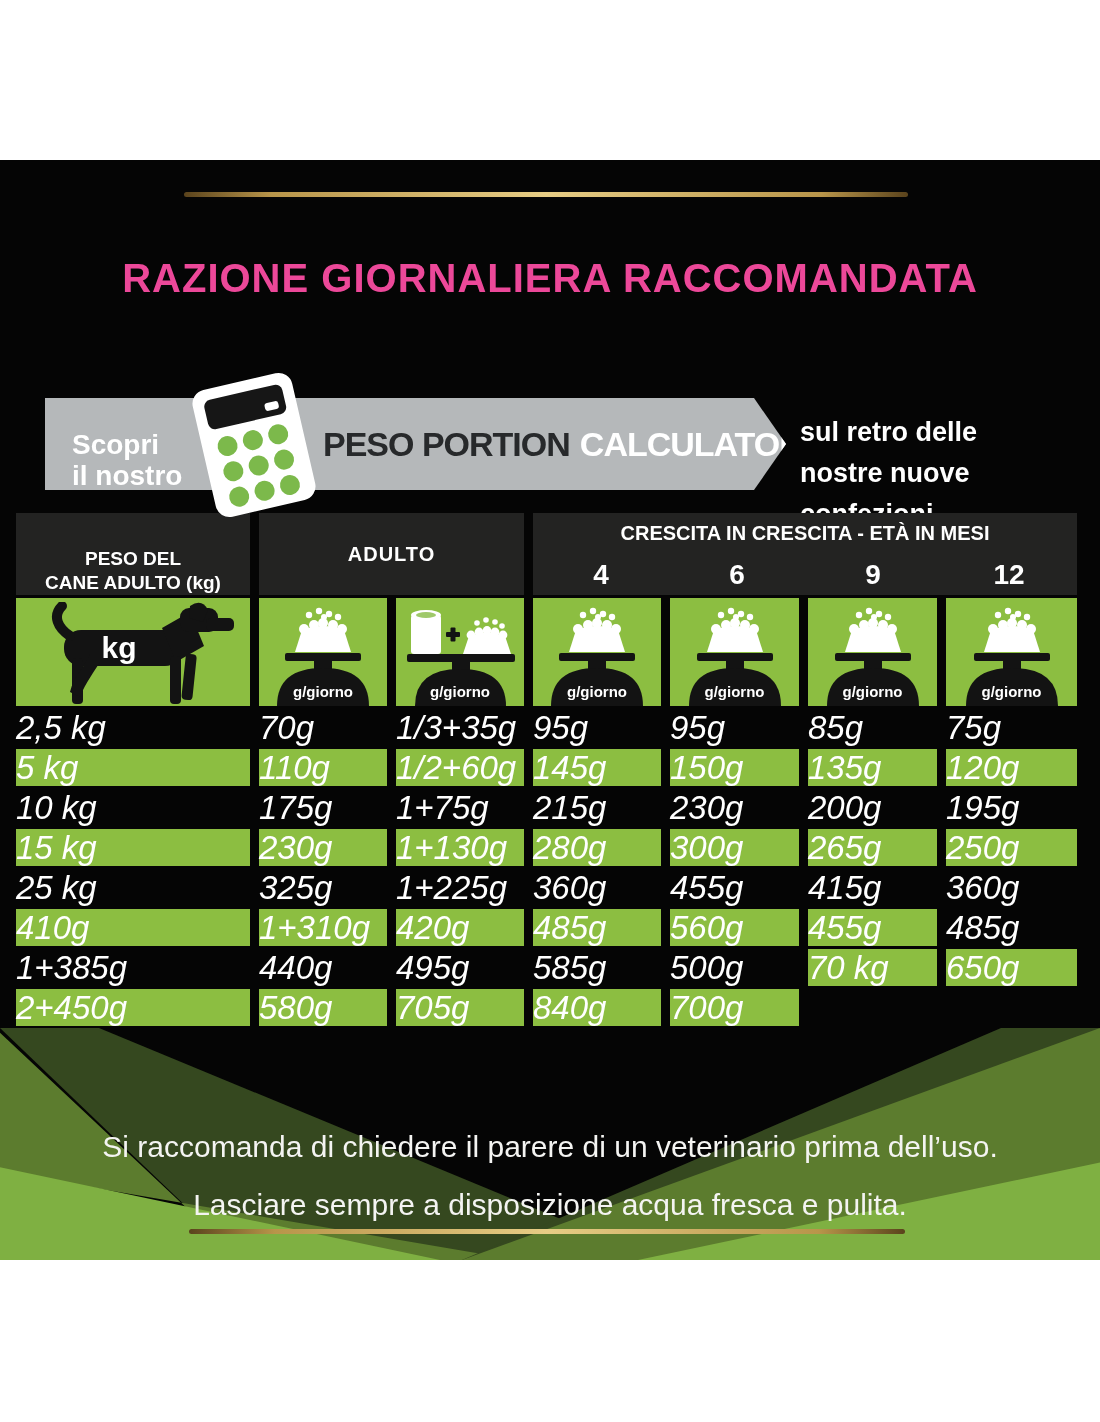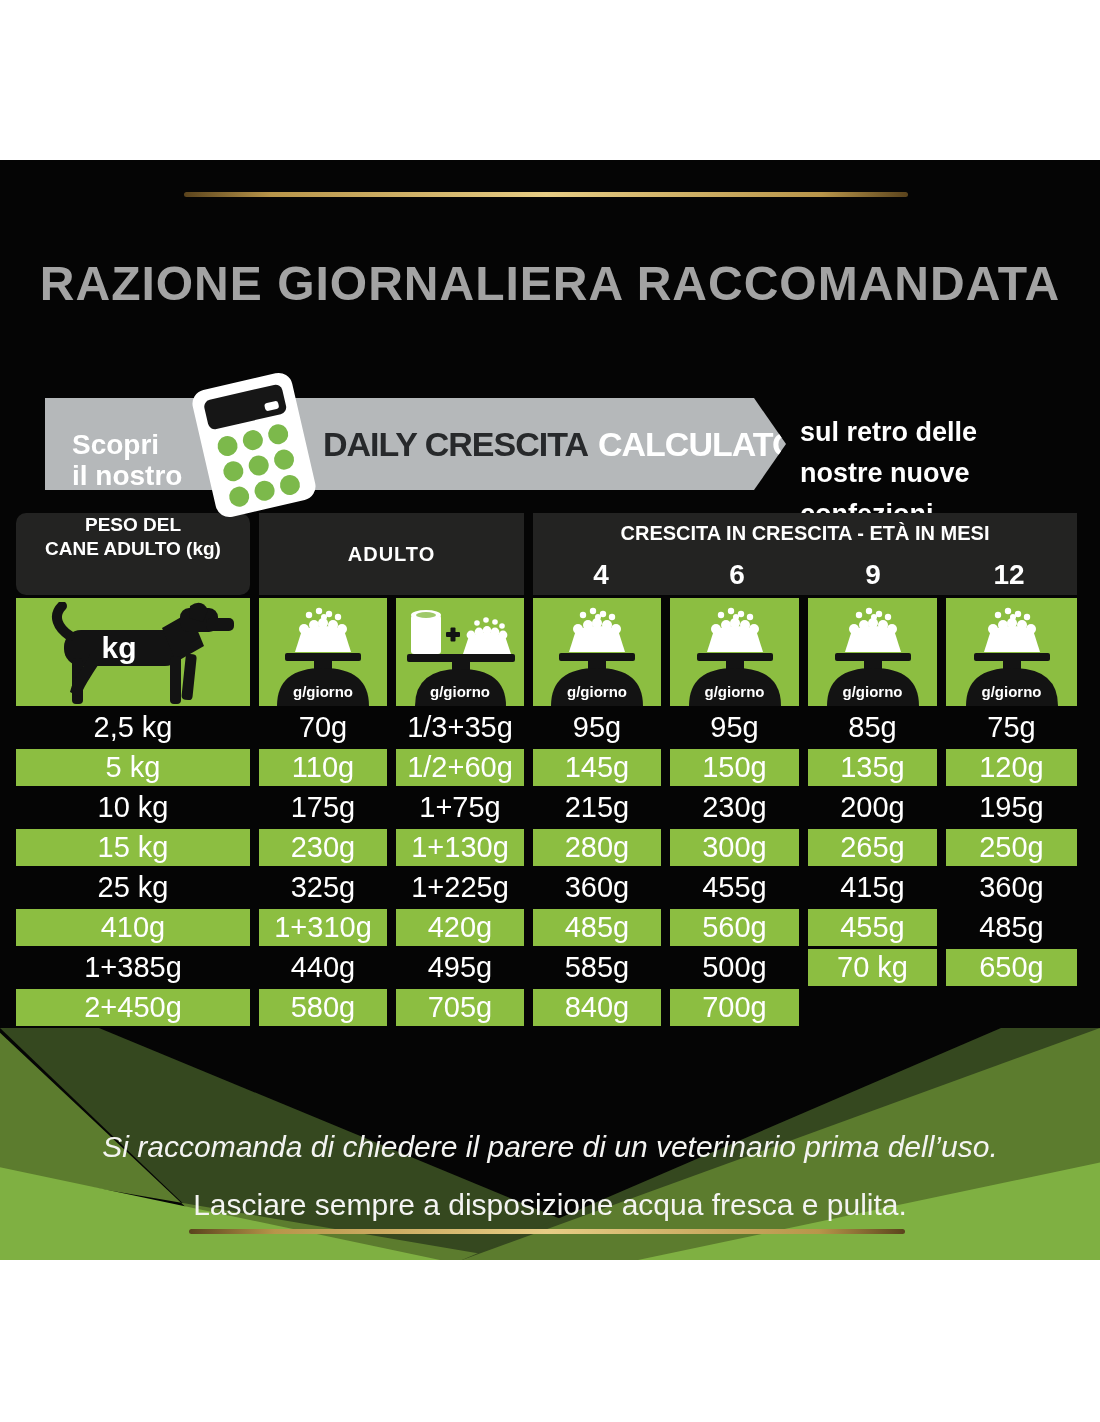--- a/index.html
+++ b/index.html
@@ -9,21 +9,21 @@
 
   
   .panel { position:absolute; left:0; top:160px; width:1100px; height:1100px; background:#050505; }
 
   .gold-line { position:absolute; height:5px; border-radius:3px;
     background:linear-gradient(90deg,#5a431c 0%,#b8954a 12%,#e7cd85 50%,#b8954a 88%,#5a431c 100%); }
   .gold-top { left:184px; top:32px; width:724px; }
   .gold-bottom { left:189px; top:1069px; width:716px; z-index:6; }
 
   .page-title { position:absolute; left:0; top:96px; width:100%; text-align:center;
-    color:#a3a3a3; font-size:48px; font-weight:700; letter-spacing:1px; white-space:nowrap; }
+    color:#ec4899; font-size:40px; font-weight:700; letter-spacing:1px; white-space:nowrap; }
 
   
   .banner { position:absolute; left:45px; top:238px; width:741px; height:92px; background:#b5b8ba;
     clip-path:polygon(0 0, calc(100% - 32px) 0, 100% 50%, calc(100% - 32px) 100%, 0 100%); }
   .scopri { position:absolute; left:27px; top:50%; transform:translateY(-50%);
     color:#ffffff; font-size:28px; font-weight:700; line-height:31px;margin-top:16px; }
   .brand { position:absolute; left:278px; top:0; height:100%; display:flex; align-items:center;
     font-size:34px; font-weight:800; letter-spacing:-1px; white-space:nowrap; }
   .brand .dark { color:#27292b; margin-right:10px; }
   .brand .light { color:#ffffff; }
@@ -35,68 +35,68 @@
   .calc-keys { display:grid; grid-template-columns:repeat(3,20px); grid-auto-rows:20px; gap:6px; justify-content:center; margin-top:9px; }
   .calc-keys i { display:block; border-radius:50%; background:#7cb94b; }
 
   .aside-note { position:absolute; left:800px; top:252px; color:#ffffff; font-size:27px; font-weight:600; line-height:41px; }
 
   
   .ptable { position:absolute; left:16px; top:353px; display:grid; z-index:2;
     grid-template-columns:234px 128px 128px 128px 129px 129px 131px;
     grid-template-rows:82px 108px; grid-auto-rows:37px; gap:3px 9px; }
   .hcell { background:#232322; color:#ffffff; text-align:center; font-weight:700; }
-  .h-weight { grid-column:1; display:flex; flex-direction:column; justify-content:flex-start; font-size:19px; line-height:24px;border-radius:10px; }
+  .h-weight { grid-column:1; display:flex; flex-direction:column; justify-content:flex-end; font-size:19px; line-height:24px; }
   .h-adult { grid-column:2 / span 2; display:flex; align-items:center; justify-content:center; font-size:20px; letter-spacing:1px; }
   .h-puppy { grid-column:4 / span 4; display:flex; flex-direction:column; justify-content:space-between; padding:9px 0 4px 0; font-size:20px; }
   .h-months { display:flex; }
   .h-months span { flex:1; font-size:28px; font-weight:700; }
 
   .icon-cell { position:relative; background:#8cbe41; overflow:hidden; }
   .icon-cell svg { position:absolute; left:50%; bottom:0; transform:translateX(-50%); }
   .scale-caption { position:absolute; left:0; bottom:6px; width:100%; text-align:center;
     color:#ffffff; font-size:15px; font-weight:700; z-index:2;margin-top:34px; }
   .kg-badge { position:absolute; left:44%; top:46%; transform:translate(-50%,-50%);
     color:#ffffff; font-size:30px; font-weight:700; z-index:2; }
 
-  .cell { color:#ffffff; font-size:29px; text-align:center; line-height:37px; white-space:nowrap; }
+  .cell { color:#ffffff; font-size:33px; text-align:left; line-height:37px; white-space:nowrap;font-style:italic; }
   .cell.hl { background:#8cbe41; }
 
   
   .decor { position:absolute; left:0; top:868px; width:1100px; height:232px; z-index:1; }
   .rb { position:absolute; inset:0; }
   .rb-l-dark  { background:#35481f; clip-path:polygon(0% 0%, 9% 0%, 60% 100%, 22% 100%); }
   .rb-l-mid   { background:#5c7c2e; clip-path:polygon(0% 2%, 0% 62%, 47% 100%, 22% 100%); }
   .rb-l-brt   { background:#7fb042; clip-path:polygon(0% 60%, 0% 100%, 40% 100%); }
   .rb-r-dark  { background:#35481f; clip-path:polygon(91% 0%, 100% 0%, 80% 100%, 42% 100%); }
   .rb-r-mid   { background:#5c7c2e; clip-path:polygon(100% 0%, 100% 60%, 62% 100%, 42% 100%); }
   .rb-r-brt   { background:#7fb042; clip-path:polygon(100% 58%, 100% 100%, 58% 100%); }
 
   .footer-note { position:absolute; left:0; width:100%; text-align:center; color:#f4f4f2;
     font-size:30px; font-weight:500; z-index:5; }
-  .fn1 { top:970px;font-style:italic; }
+  .fn1 { top:970px; }
   .fn2 { top:1028px; }
 </style>
 </head>
 <body>
 
 <div class="page">
   <div class="panel">
 
     <div class="gold-line gold-top"></div>
 
     <h1 class="page-title">RAZIONE GIORNALIERA RACCOMANDATA</h1>
 
     <div class="banner">
       <div class="scopri">
         <div>Scopri</div>
         <div>il nostro</div>
       </div>
       <div class="brand">
-        <span class="dark">DAILY CRESCITA</span>
+        <span class="dark">PESO PORTION</span>
         <span class="light">CALCULATOR</span>
       </div>
     </div>
     <div class="calc">
       <div class="calc-screen">
           <span class="notch"></span>
         </div>
       <div class="calc-keys">
         <i></i>
           <i></i>

